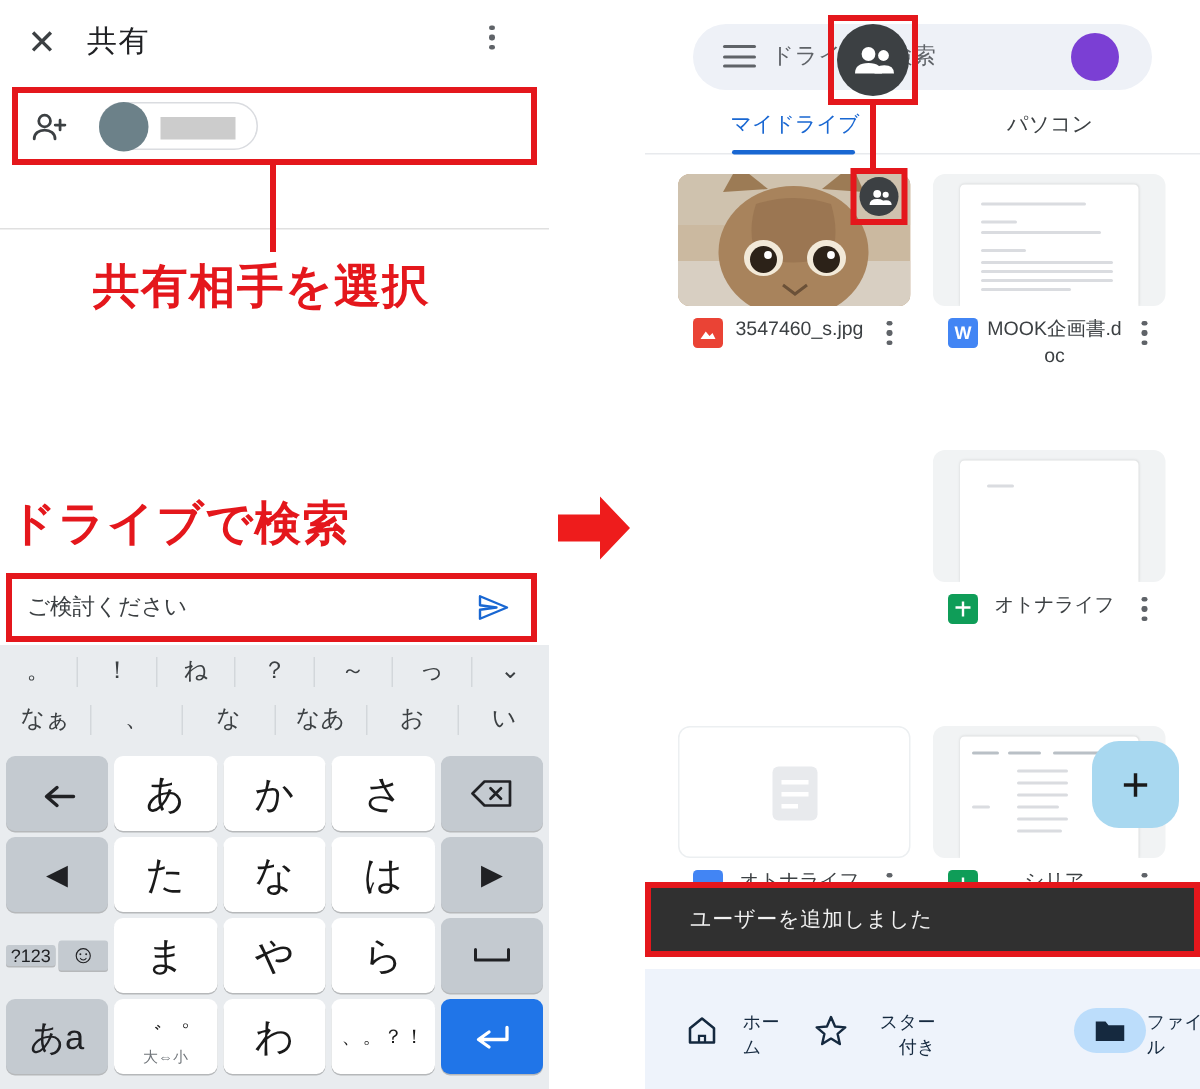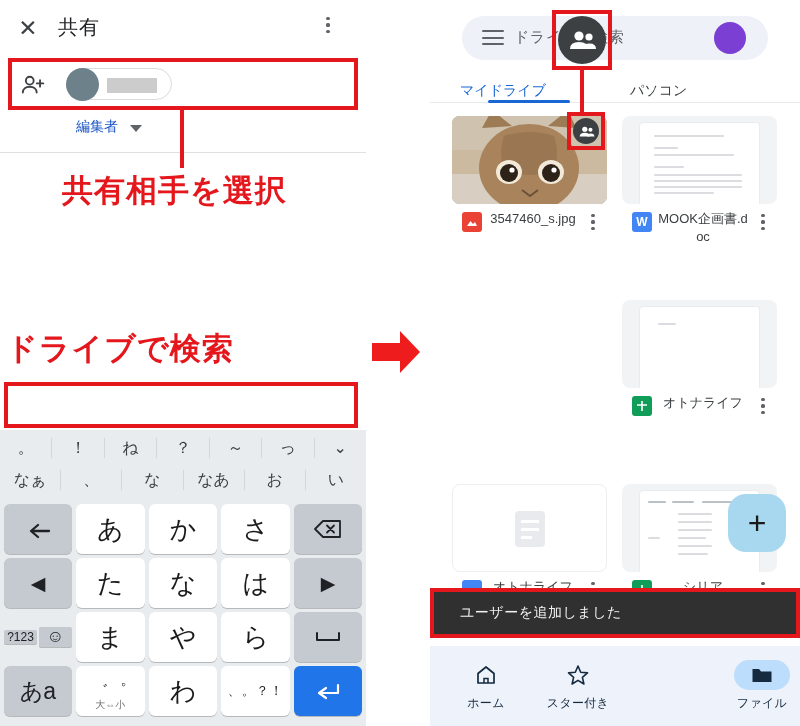--- a/index.html
+++ b/index.html
@@ -143,21 +143,21 @@
   .hamburger { position:absolute; left:20px; top:14px; width:22px; height:16px; }
   .hamburger span { display:block; height:2px; background:#5f6368; margin-bottom:4.5px; border-radius:1px; }
   .search-placeholder {
     position:absolute; left:52px; top:12px; font-size:15px; color:#5f6368; letter-spacing:0.5px;
   }
   .avatar-circle {
     position:absolute; left:252px; top:6px; width:32px; height:32px;
     border-radius:50%; background:#7b3fd4;
   }
   .tabs { position:absolute; left:0; top:70px; width:370px; height:36px; }
-  .tab { position:absolute; top:12px; font-size:14px; text-align:left; width:140px; }
+  .tab { position:absolute; top:4px; font-size:14px; text-align:center; width:140px; }
   .tab.t1 { left:30px; color:#1967d2; }
   .tab.t2 { left:200px; color:#3c4043; }
   .tab-underline { position:absolute; left:58px; top:30px; width:82px; height:3px; background:#1967d2; border-radius:2px; }
   .tabs-divider { position:absolute; left:0; top:32px; width:370px; height:1px; background:#e8eaed; }
 
   
   .grid-card { position:absolute; width:155px; }
   .thumb {
     width:155px; height:88px; background:#f1f3f4; border-radius:8px;
     position:relative; overflow:hidden;
@@ -220,21 +220,21 @@
   .toast span { margin-left:26px; font-size:14px; color:#f1f1f1; letter-spacing:0.5px; }
   .red-box-toast { position:absolute; left:0px; top:588px; width:370px; height:50px; border:4px solid #e4171c; z-index:10; }
 
   
   .bottom-nav {
     position:absolute; left:0; top:646px; width:370px; height:80px;
     background:#eef3fb;
   }
   .nav-item {
     position:absolute; top:14px; width:92px; height:54px;
-    display:flex; flex-direction:column; align-items:center;
+    display:flex; flex-direction:row; align-items:center;
   }
   .nav-icon-wrap {
     width:56px; height:30px; border-radius:15px;
     display:flex; align-items:center; justify-content:center;
   }
   .nav-icon-wrap.active { background:#bcddfb; }
   .nav-label { margin-top:5px; font-size:12px; color:#15293f; letter-spacing:0.3px; }
 </style>
 </head>
 <body>
@@ -262,29 +262,33 @@
         </svg>
       </div>
       <div class="chip">
         <div class="chip-avatar"></div>
         <div class="chip-redact"></div>
       </div>
     </div>
     <div class="red-box-recipient"></div>
     <div class="conn-v1"></div>
 
-    <div class="role-row">
-      <div class="role-label">編集者</div>
-      <div class="role-caret"></div>
-    </div>
     <div class="hr-line"></div>
 
     <div class="anno-1">共有相手を選択</div>
     <div class="anno-2">ドライブで検索</div>
 
+    <div class="msg-row">
+      <div class="msg-text">ご検討ください</div>
+      <div class="send-icon">
+        <svg width="26" height="24" viewBox="0 0 24 24">
+          <path d="M3 4.5 L21 12 L3 19.5 L3 13.5 L14 12 L3 10.5 Z" fill="none" stroke="#1967d2" stroke-width="1.6" stroke-linejoin="round"></path>
+        </svg>
+      </div>
+    </div>
     <div class="red-box-message"></div>
 
     <div id="keyboard">
       <div class="suggest-row r1">
         <div class="sug">。</div>
         <div class="sug">！</div>
         <div class="sug">ね</div>
         <div class="sug">？</div>
         <div class="sug">～</div>
         <div class="sug">っ</div>

